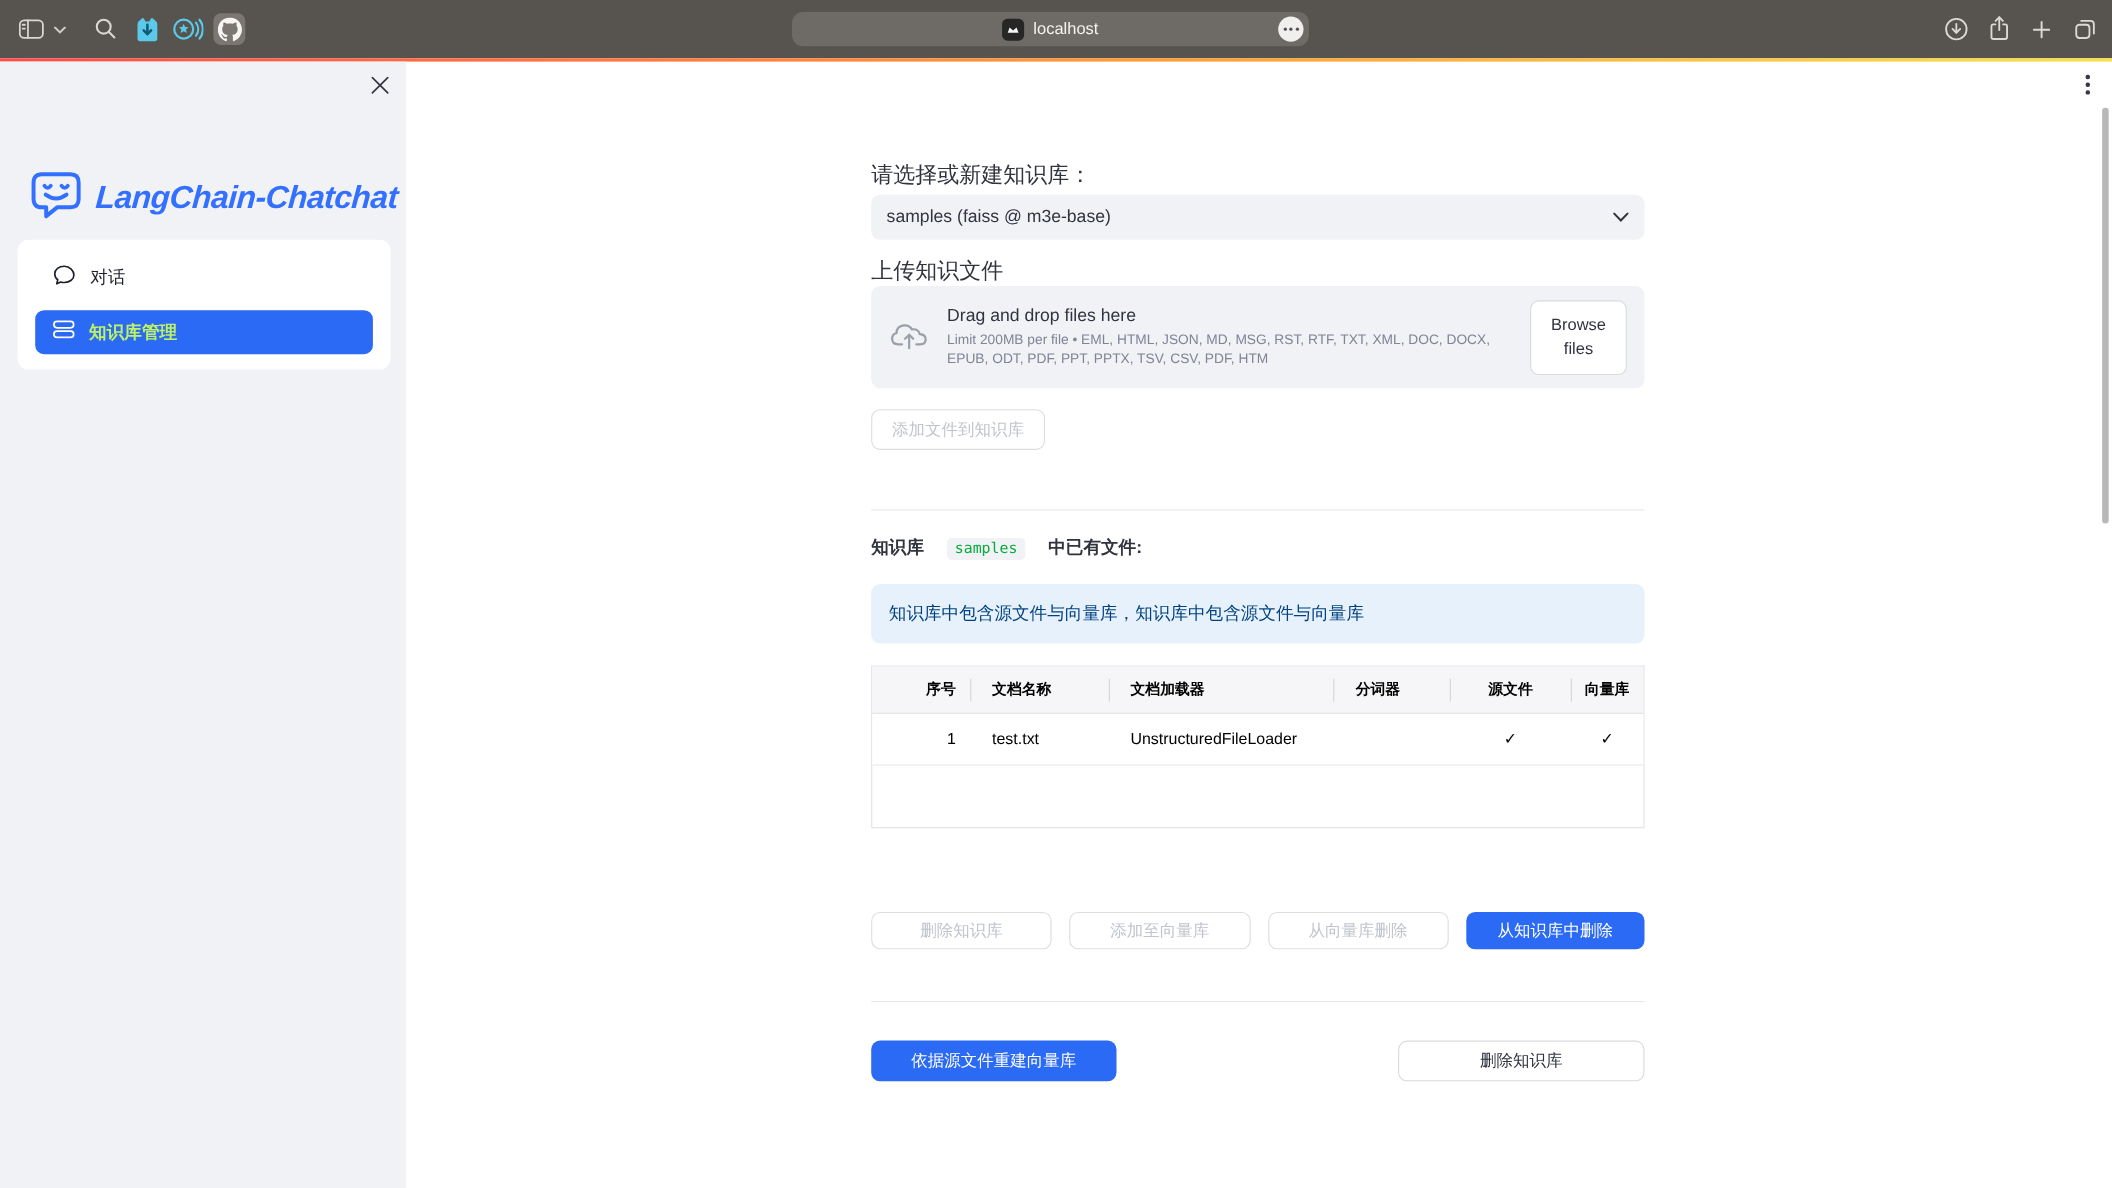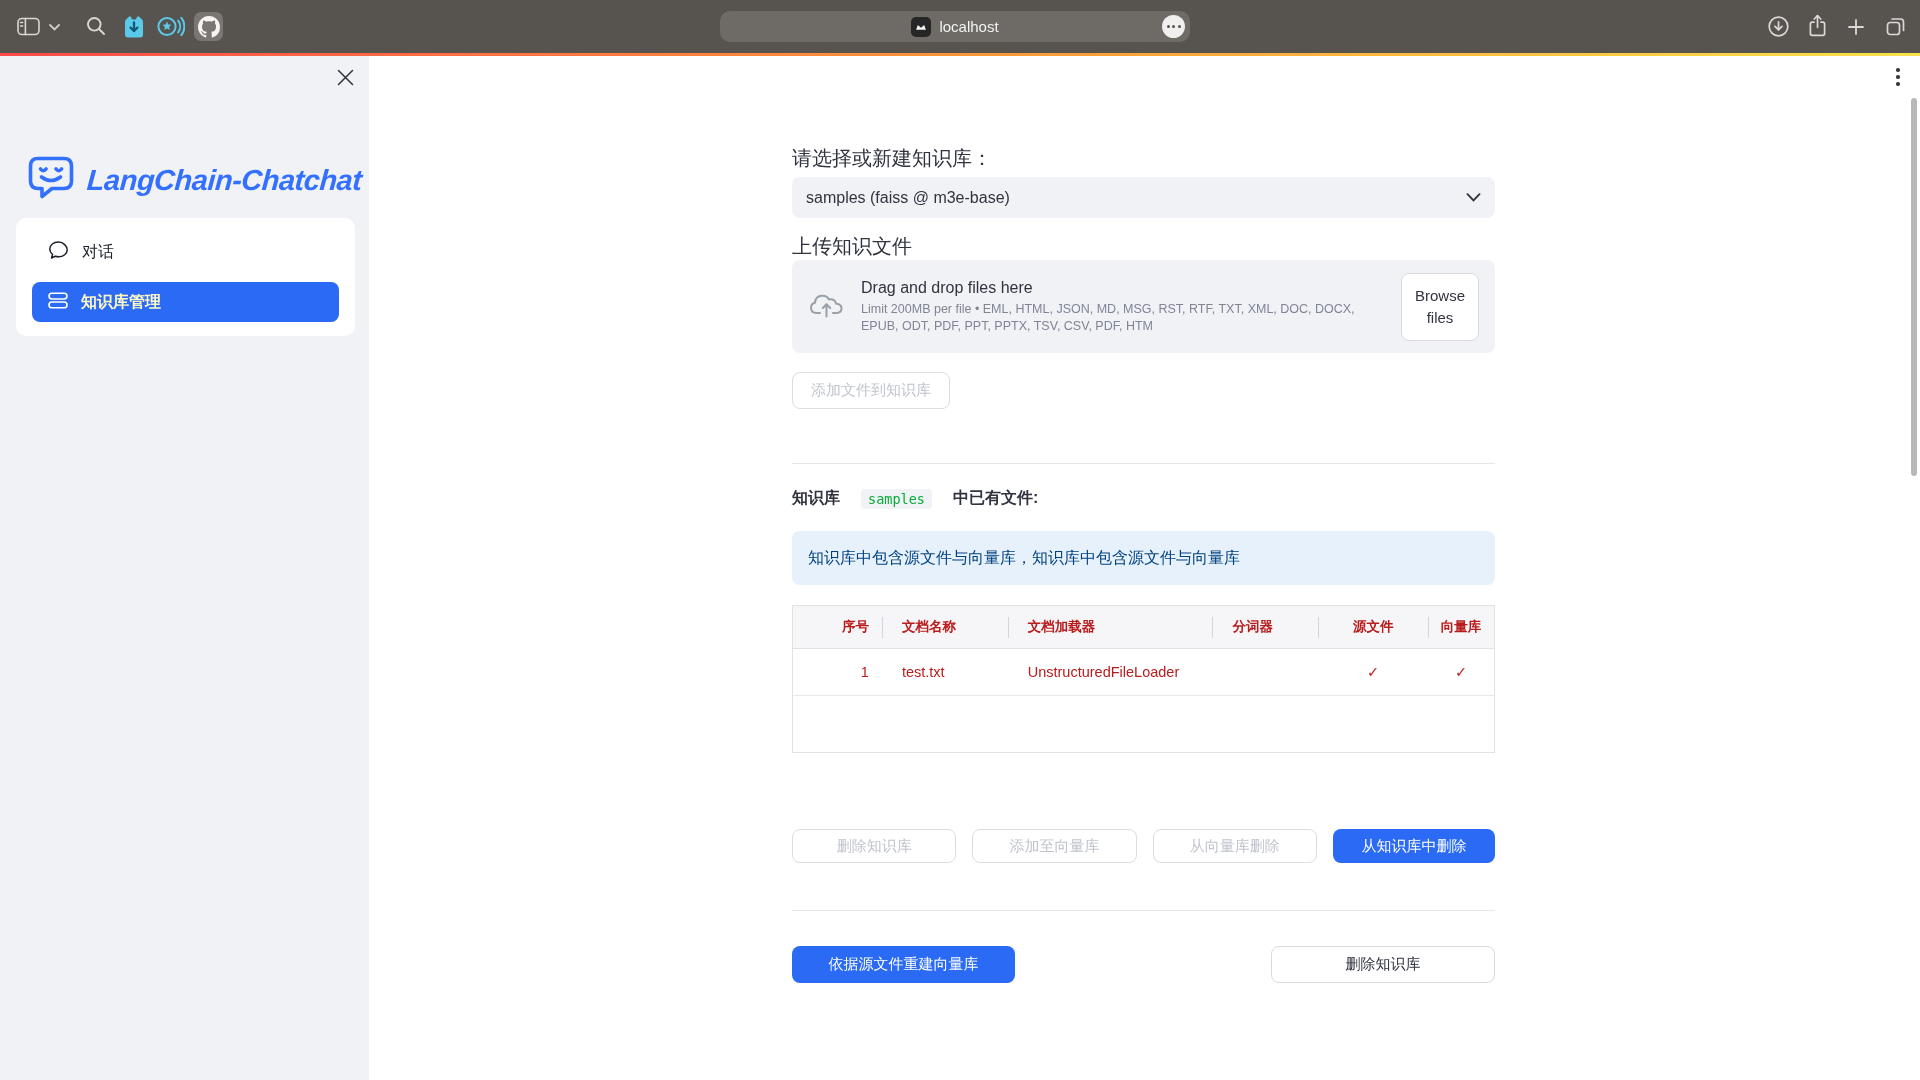--- a/index.html
+++ b/index.html
@@ -28,36 +28,36 @@
   .close-x { position:absolute; left:333px; top:9px; width:24px; height:24px; display:flex;
     align-items:center; justify-content:center; cursor:pointer; }
   .logo { position:absolute; left:27px; top:99px; display:flex; align-items:center; gap:12px; }
   .logo-text { color:var(--logo-blue,#3370ff); font-size:29px; font-weight:bold; font-style:italic;
     letter-spacing:-0.5px; transform:skewX(-4deg); }
   .menu { position:absolute; left:16px; top:162px; width:339px; height:118px; background:#fff;
     border-radius:10px; padding:14px 16px; }
   .menu-item { height:40px; display:flex; align-items:center; gap:13px; padding-left:16px;
     border-radius:8px; font-size:16px; color:#1d212a; cursor:pointer; }
   .menu-item + .menu-item { margin-top:10px; }
-  .menu-item.active { background:var(--primary,#2a6af5); color:#fef9c3; font-weight:bold; }
+  .menu-item.active { background:var(--primary,#2a6af5); color:#bef264; font-weight:bold; }
 
   
   .col { position:absolute; left:792px; top:0; width:703px; height:1080px; }
   .field-label { position:absolute; left:0; font-size:20px; color:#31333f; }
   .selectbox { position:absolute; top:177px; left:0; width:703px; height:41px; background:#f0f2f6;
     border-radius:8px; display:flex; align-items:center; padding:0 14px; font-size:16px;
     color:#31333f; cursor:pointer;gap:12px; }
   .selectbox .chev { margin-left:auto; display:flex; }
 
   .uploader { position:absolute; top:260px; left:0; width:703px; height:93px; background:#f0f2f6;
     border-radius:8px; display:flex; align-items:center; padding:0 16px; }
   .up-texts { margin-left:16px; width:515px; }
   .up-title { font-size:16px; color:#31333f; }
   .up-limit { margin-top:4px; font-size:12.5px; line-height:17px; color:#808495; }
-  .browse-btn { margin-left:auto; width:78px; min-height:68px; background:#fff;
+  .browse-btn { margin-left:auto; width:88px; min-height:68px; background:#fff;
     border:1px solid #d9dade; border-radius:8px; font-size:15px; line-height:22px; color:#31333f;
     display:flex; align-items:center; justify-content:center; text-align:center; padding:8px 22px;
     cursor:pointer; }
 
   .btn { border-radius:8px; font-size:15px; display:flex; align-items:center; justify-content:center;
     cursor:pointer; background:#fff; border:1px solid #d9dade; color:#31333f; }
   .btn.disabled { color:#c0c4cc; border-color:#dcdde1; cursor:default; }
   .btn.primary { background:var(--primary,#2a6af5); border:none; color:#fff; }
   .add-files { position:absolute; top:372px; left:0; height:37px; padding:0 18px; }
 
@@ -68,21 +68,21 @@
   .code-chip { font-family:"DejaVu Sans Mono","Liberation Mono",monospace; font-weight:normal;
     font-size:13.5px; color:var(--code-green,#09ab3b); background:#f0f2f6; border-radius:4px;
     padding:2px 7px; }
 
   .infobox { position:absolute; top:531px; left:0; width:703px; height:54px; border-radius:8px;
     background:var(--info-bg,#e7f1fb); color:var(--info-text,#004280); font-size:16px;
     display:flex; align-items:center; padding:0 16px; }
 
   
   .table { position:absolute; top:605px; left:0; width:703px; height:148px;
-    border:1px solid #e1e2e6; background:#fff; font-size:14.5px; color:#b91c1c; }
+    border:1px solid #e1e2e6; background:#fff; font-size:14.5px; color:#000000; }
   .thead { display:flex; height:43px; background:#f6f6f8; border-bottom:1px solid #e1e2e6;
     font-size:13.5px; font-weight:bold; }
   .trow { display:flex; height:47px; border-bottom:1px solid #e8e9ed; background:#fff; }
   .cell { display:flex; align-items:center; padding:0 0 0 20px; position:relative; }
   .cell.num { justify-content:flex-end; padding:0 13px 0 0; }
   .cell.ctr { justify-content:center; padding:0; }
   .c0{width:89px;} .c1{width:126px;} .c2{width:205px;} .c3{width:106px;} .c4{width:110px;} .c5{width:66px;}
   .thead .cell:not(:first-child)::before { content:""; position:absolute; left:0; top:11px;
     width:1px; height:21px; background:#d4d5da; }
 

